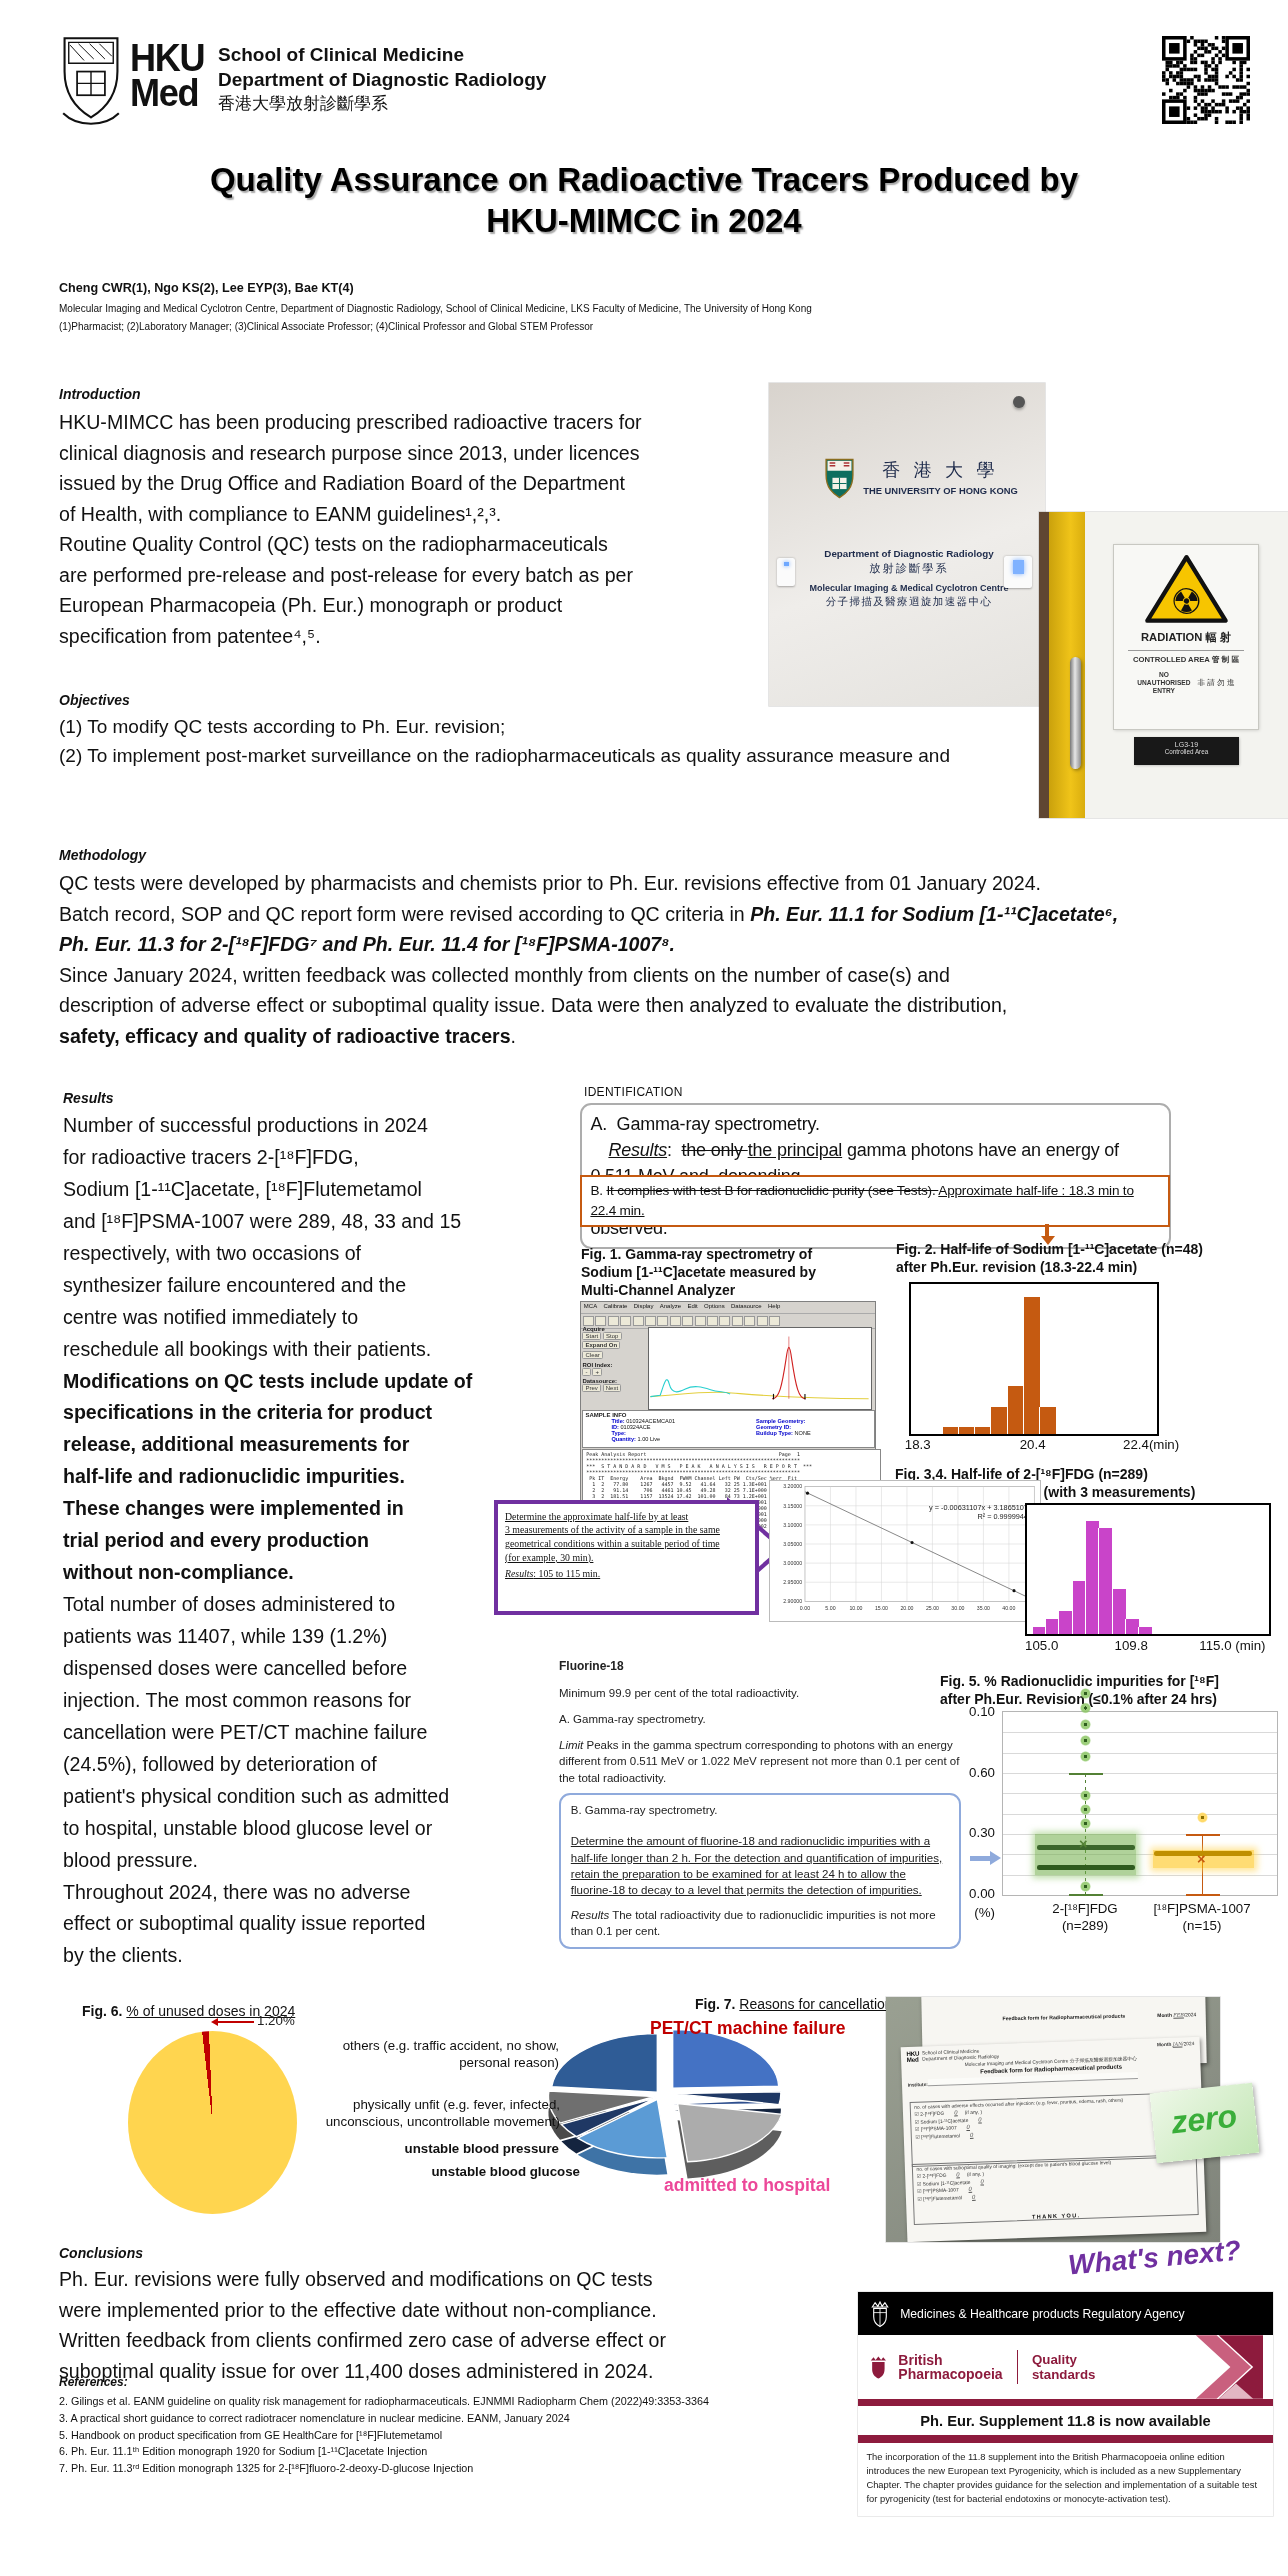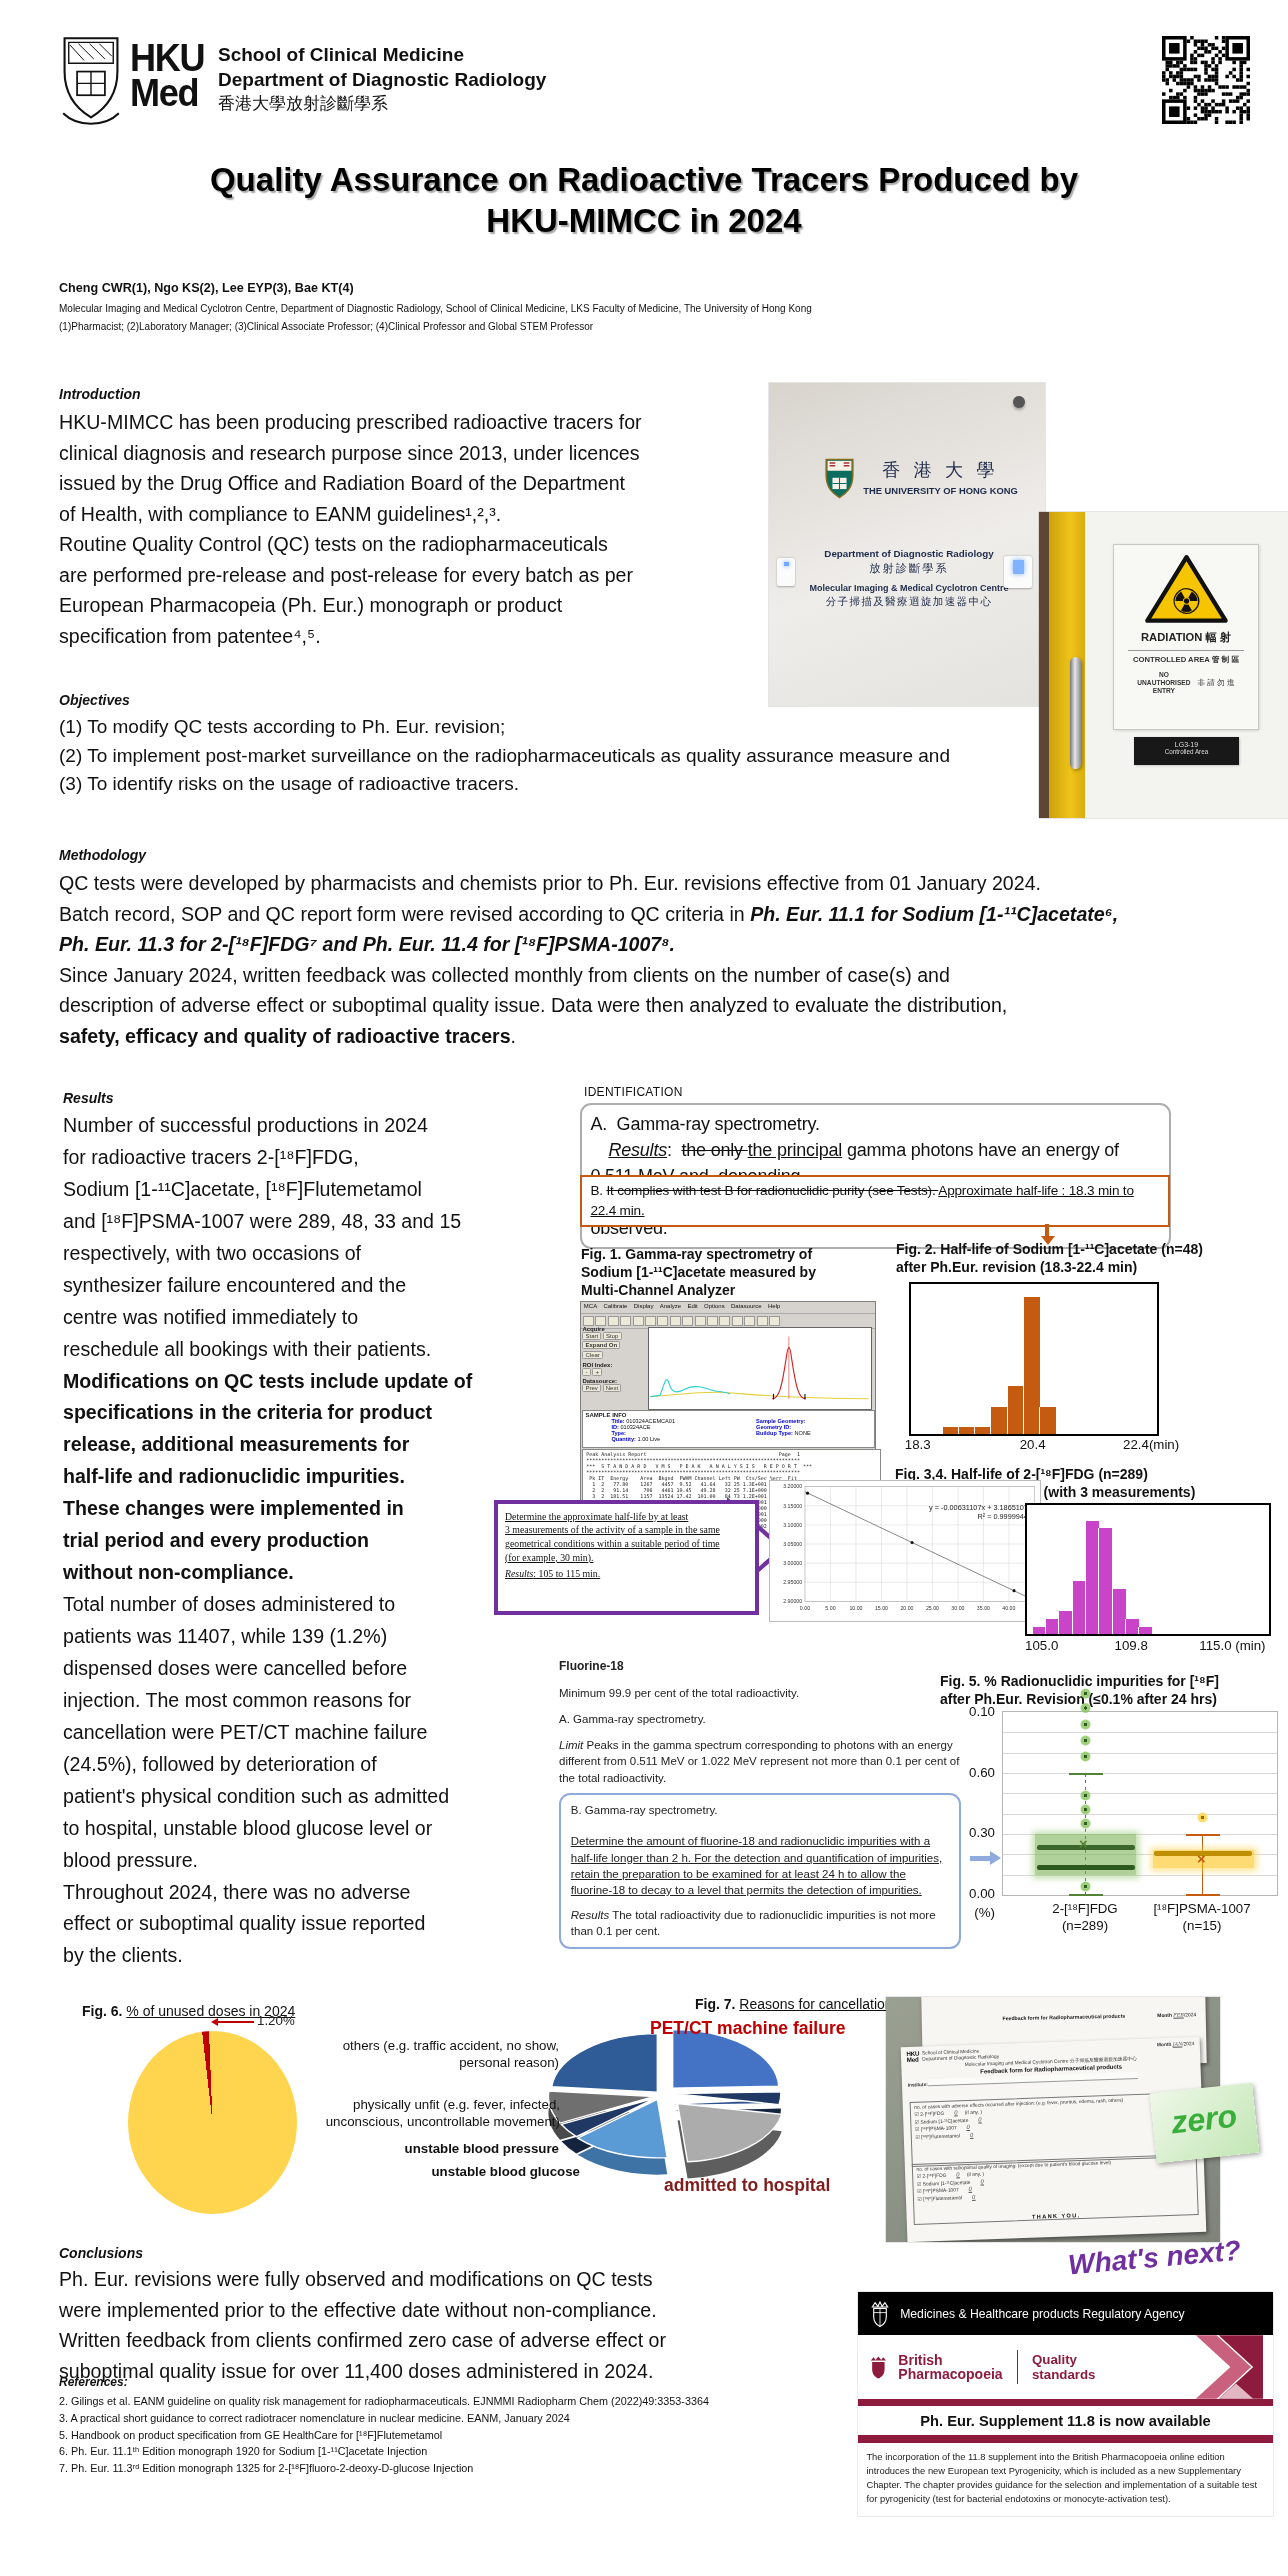--- a/index.html
+++ b/index.html
@@ -360,21 +360,20 @@
     <div class="abs" style="left:95px;top:225px;width:105px;height:28px;background:#181818;color:#ddd;text-align:center;box-shadow:0.7px 1.4px 2.8px rgba(0,0,0,.3);">
       <div style="font-size:7px;margin-top:4.2px;">LG3-19</div>
       <div style="font-size:6.3px;">Controlled Area</div>
     </div>
   </div>
 
   <div class="abs sec-head" style="left:59px;top:692px;">Objectives</div>
   <div class="abs" style="left:59px;top:713px;width:971px;font-size:19px;line-height:1.5;">
     <div>(1) To modify QC tests according to Ph. Eur. revision;</div>
     <div>(2) To implement post-market surveillance on the radiopharmaceuticals as quality assurance measure and</div>
-    <div>(3) To identify risks on the usage of radioactive tracers.</div>
   </div>
 
   <div class="abs sec-head" style="left:59px;top:847px;">Methodology</div>
   <div class="abs body-txt pre" style="left:59px;top:868px;width:1146px;"><span>QC tests were developed by pharmacists and chemists prior to Ph. Eur. revisions effective from 01 January 2024.
 Batch record, SOP and QC report form were revised according to QC criteria in </span><span class="b i">Ph. Eur. 11.1 for Sodium [1-¹¹C]acetate⁶,
 Ph. Eur. 11.3 for 2-[¹⁸F]FDG⁷ and Ph. Eur. 11.4 for [¹⁸F]PSMA-1007⁸.</span><span>
 Since January 2024, written feedback was collected monthly from clients on the number of case(s) and
 description of adverse effect or suboptimal quality issue. Data were then analyzed to evaluate the distribution,
 </span><span class="b">safety, efficacy and quality of radioactive tracers</span><span>.</span></div>
 
@@ -661,21 +660,21 @@
       <path d="M187,122 L51.6,160.1 A152,84 0 0 1 35.7,114.1 Z" fill="#6F6F6F" stroke="#fff" stroke-width="2"></path>
       <path d="M191,116 L39.7,108.1 A152,84 0 0 1 191.0,32.0 Z" fill="#2F5C96" stroke="#fff" stroke-width="2"></path>
     </svg>
   <div class="abs pie-lbl-big" style="left:650px;top:2018px;color:#C00000;">PET/CT machine failure</div>
   <div class="abs pie-lbl" style="left:321px;top:2038px;width:238px;">others (e.g. traffic accident, no show,
 personal reason)</div>
   <div class="abs pie-lbl" style="left:294px;top:2097px;width:266px;">physically unfit (e.g. fever, infected,
 unconscious, uncontrollable movement)</div>
   <div class="abs pie-lbl b" style="left:370px;top:2141px;width:189px;">unstable blood pressure</div>
   <div class="abs pie-lbl b" style="left:384px;top:2164px;width:196px;">unstable blood glucose</div>
-  <div class="abs pie-lbl-big" style="left:664px;top:2175px;color:#7f1d1d;">admitted to hospital</div>
+  <div class="abs pie-lbl-big" style="left:664px;top:2175px;color:#ec4899;">admitted to hospital</div>
 
   <div class="abs photo" style="left:886px;top:1997px;width:334px;height:245px;background:linear-gradient(150deg,#9aa092,#8a8f84 60%,#7f837a);">
     <div class="paper" style="left:36px;top:-4.2px;width:273px;height:67px;transform:rotate(-1.2deg);overflow:hidden;padding:2.8px 5.6px;">
       <div style="text-align:center;font-size:5.2px;font-weight:bold;color:#222;margin-top:18px;">Feedback form for Radiopharmaceutical products</div>
       <div class="abs" style="right:9.8px;top:21px;font-size:4.9px;"><span class="b">Month</span> <span class="hand u">FEB</span><span>/2024</span></div>
     </div>
     <div class="paper" style="left:18px;top:45px;width:288px;height:187px;transform:rotate(-2deeg);transform:rotate(-2deg);padding:4.2px 5.6px;">
       <div style="display:flex;gap:2.8px;align-items:flex-start;">
         <div style="font-size:6.3px;font-weight:bold;letter-spacing:-0.3px;line-height:.95;">HKU<br>Med</div>
         <div class="fp-small" style="line-height:1.15;">

